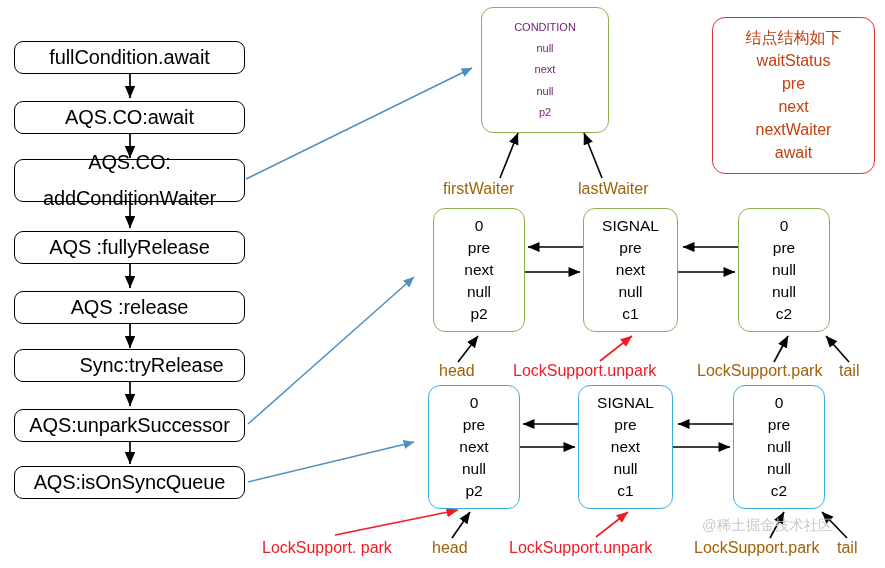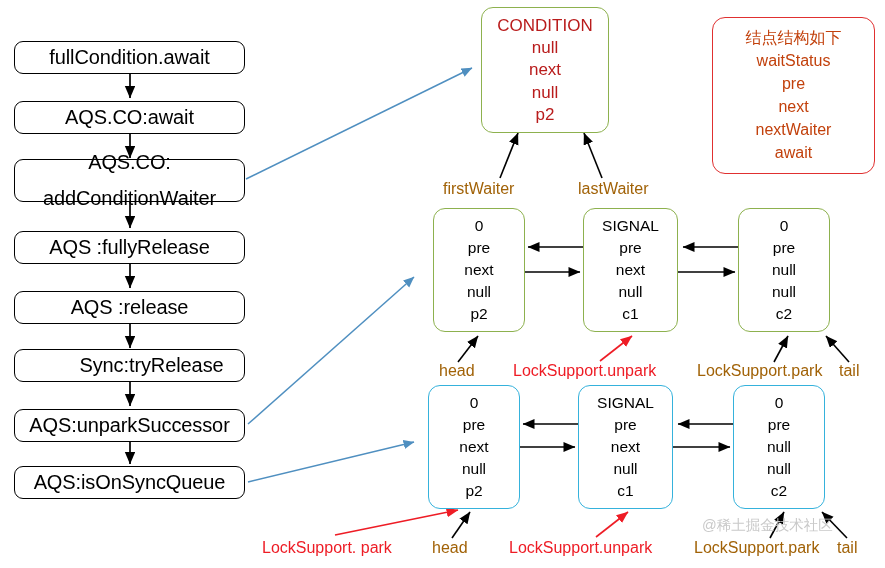--- a/index.html
+++ b/index.html
@@ -66,22 +66,22 @@
     position: absolute;
     box-sizing: border-box;
     background: #ffffff;
     border: 1.6px solid #8db14e;
     border-radius: 12px;
     display: flex;
     flex-direction: column;
     align-items: center;
     justify-content: space-evenly;
     padding: 4px 0;
-    color: #b91c1c;
-    font-size: 17px;
+    color: #701a75;
+    font-size: 11px;
     line-height: 1.0;
   }
   .cond-card .row { display: block; text-align: center; width: 100%; }
 
   
   .legend-card {
     position: absolute;
     box-sizing: border-box;
     background: #ffffff;
     border: 1.5px solid #e03030;

